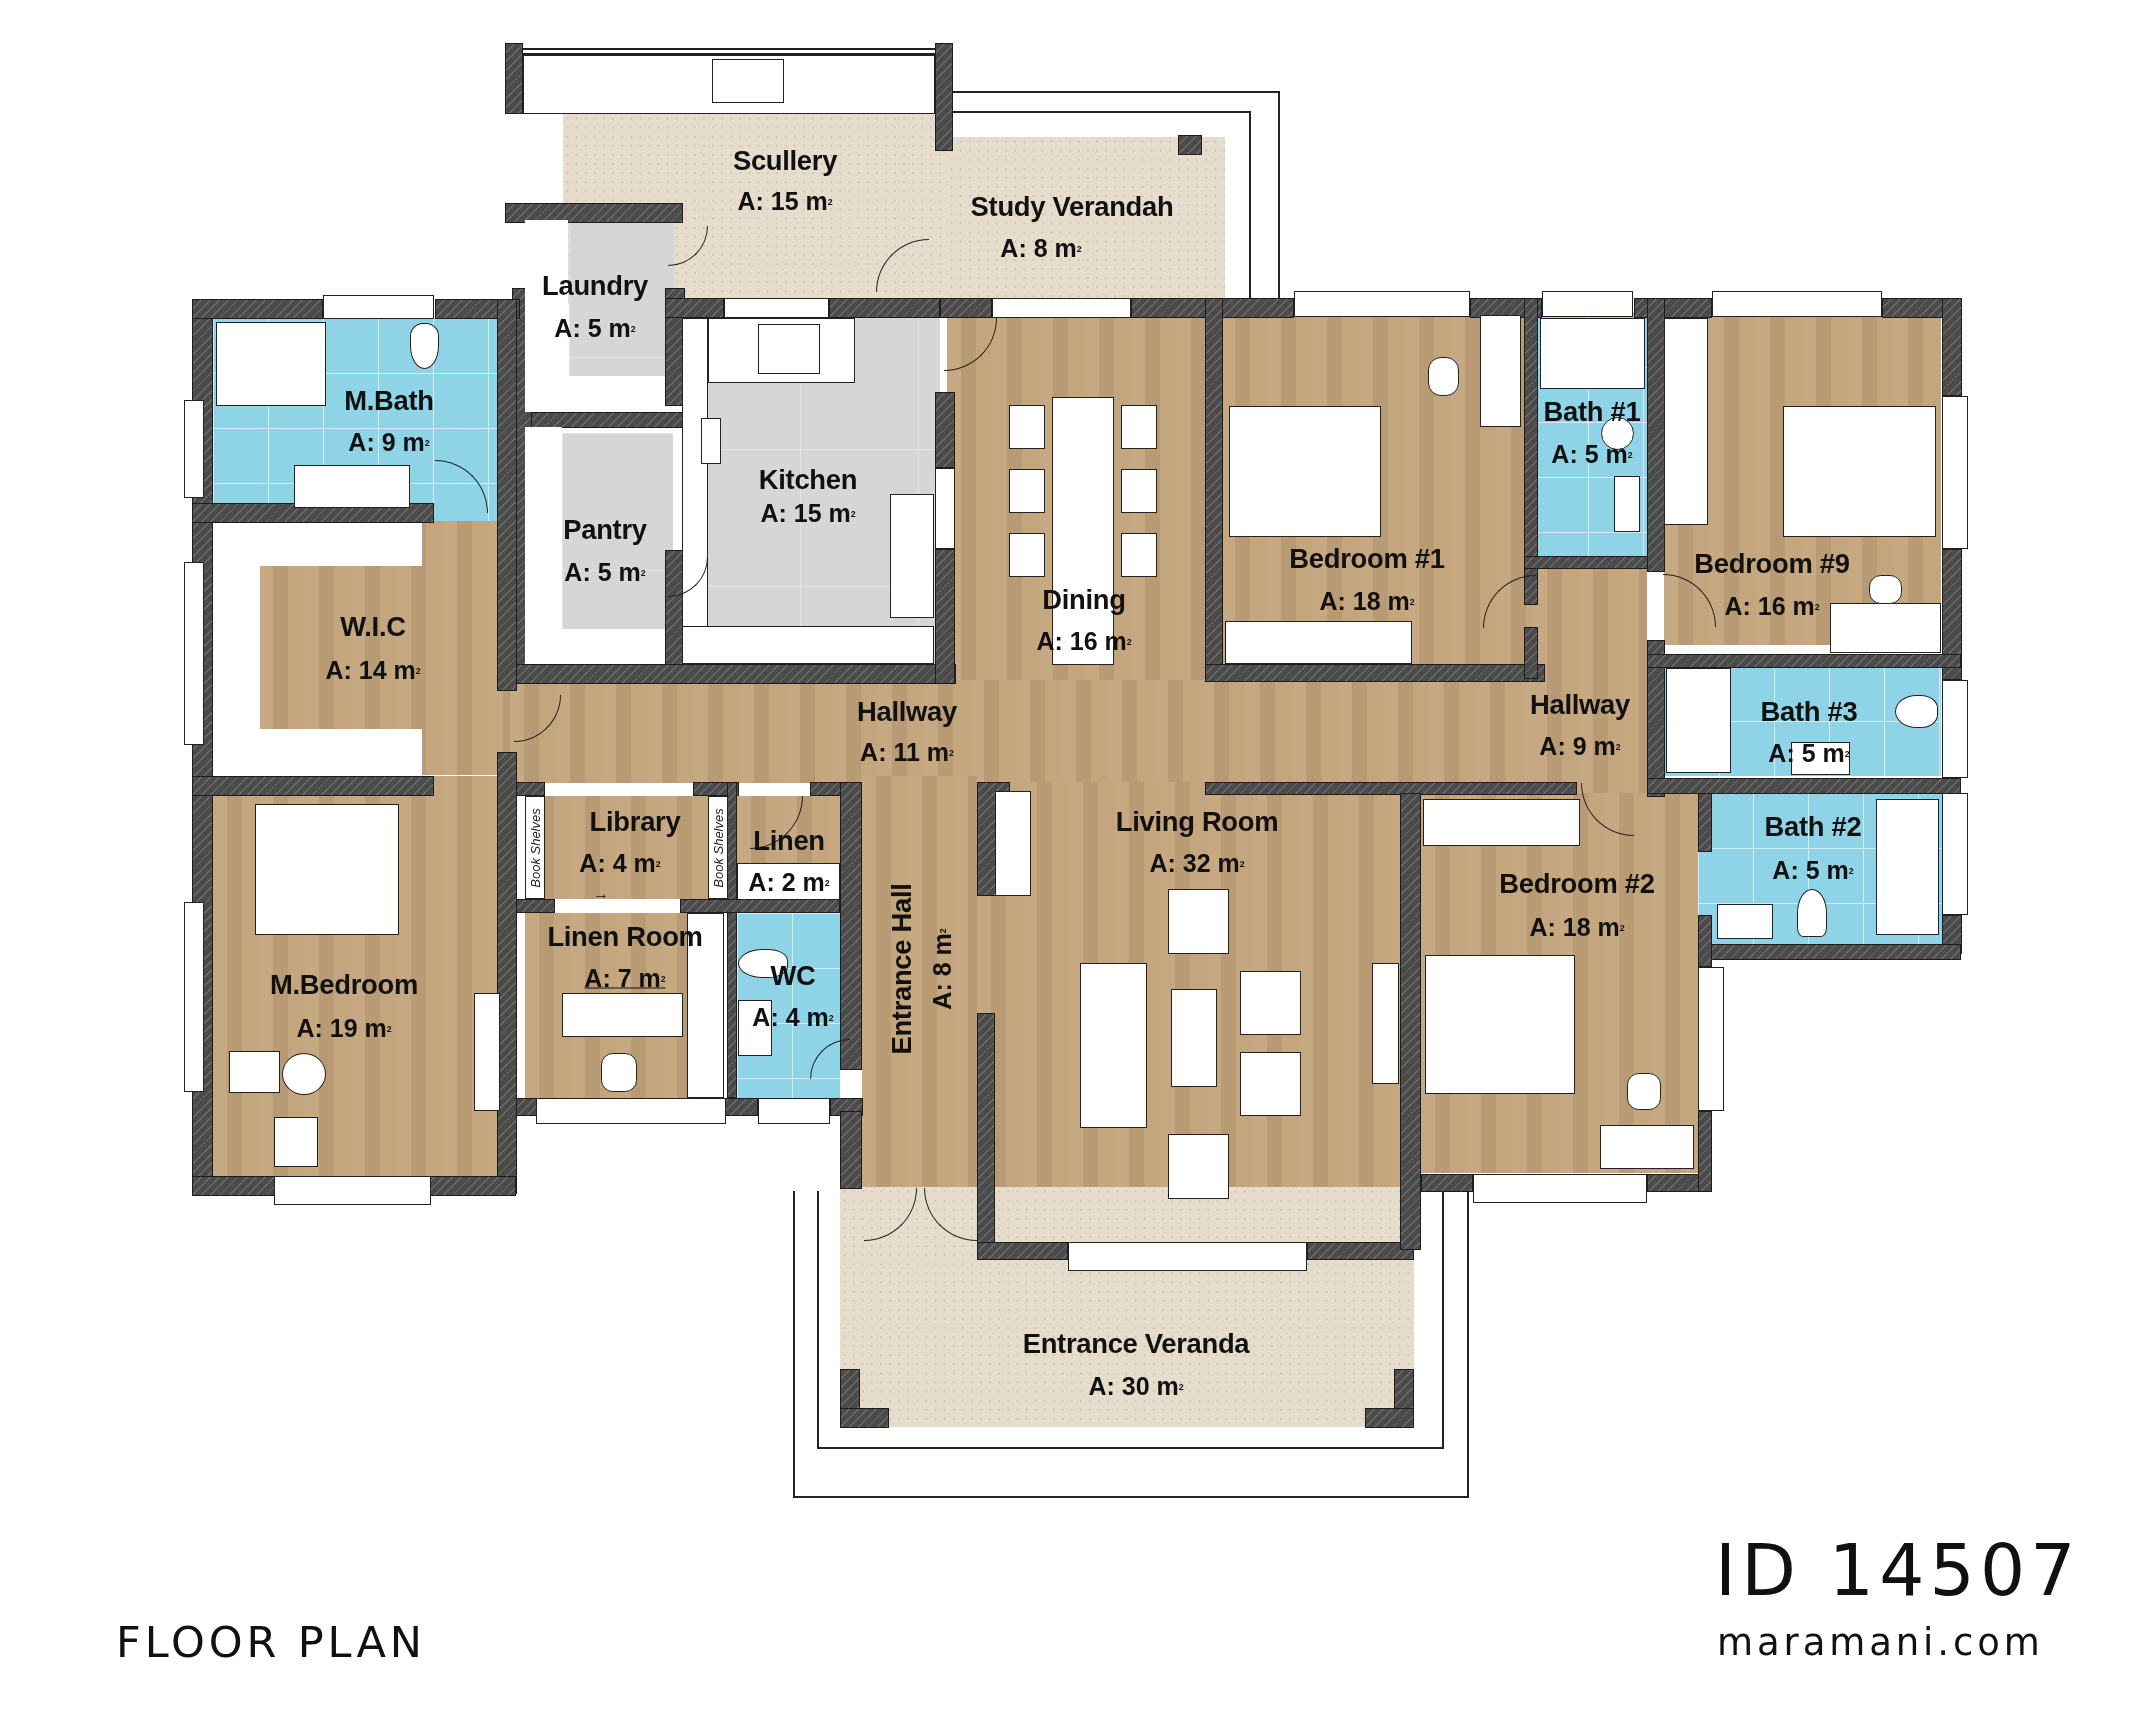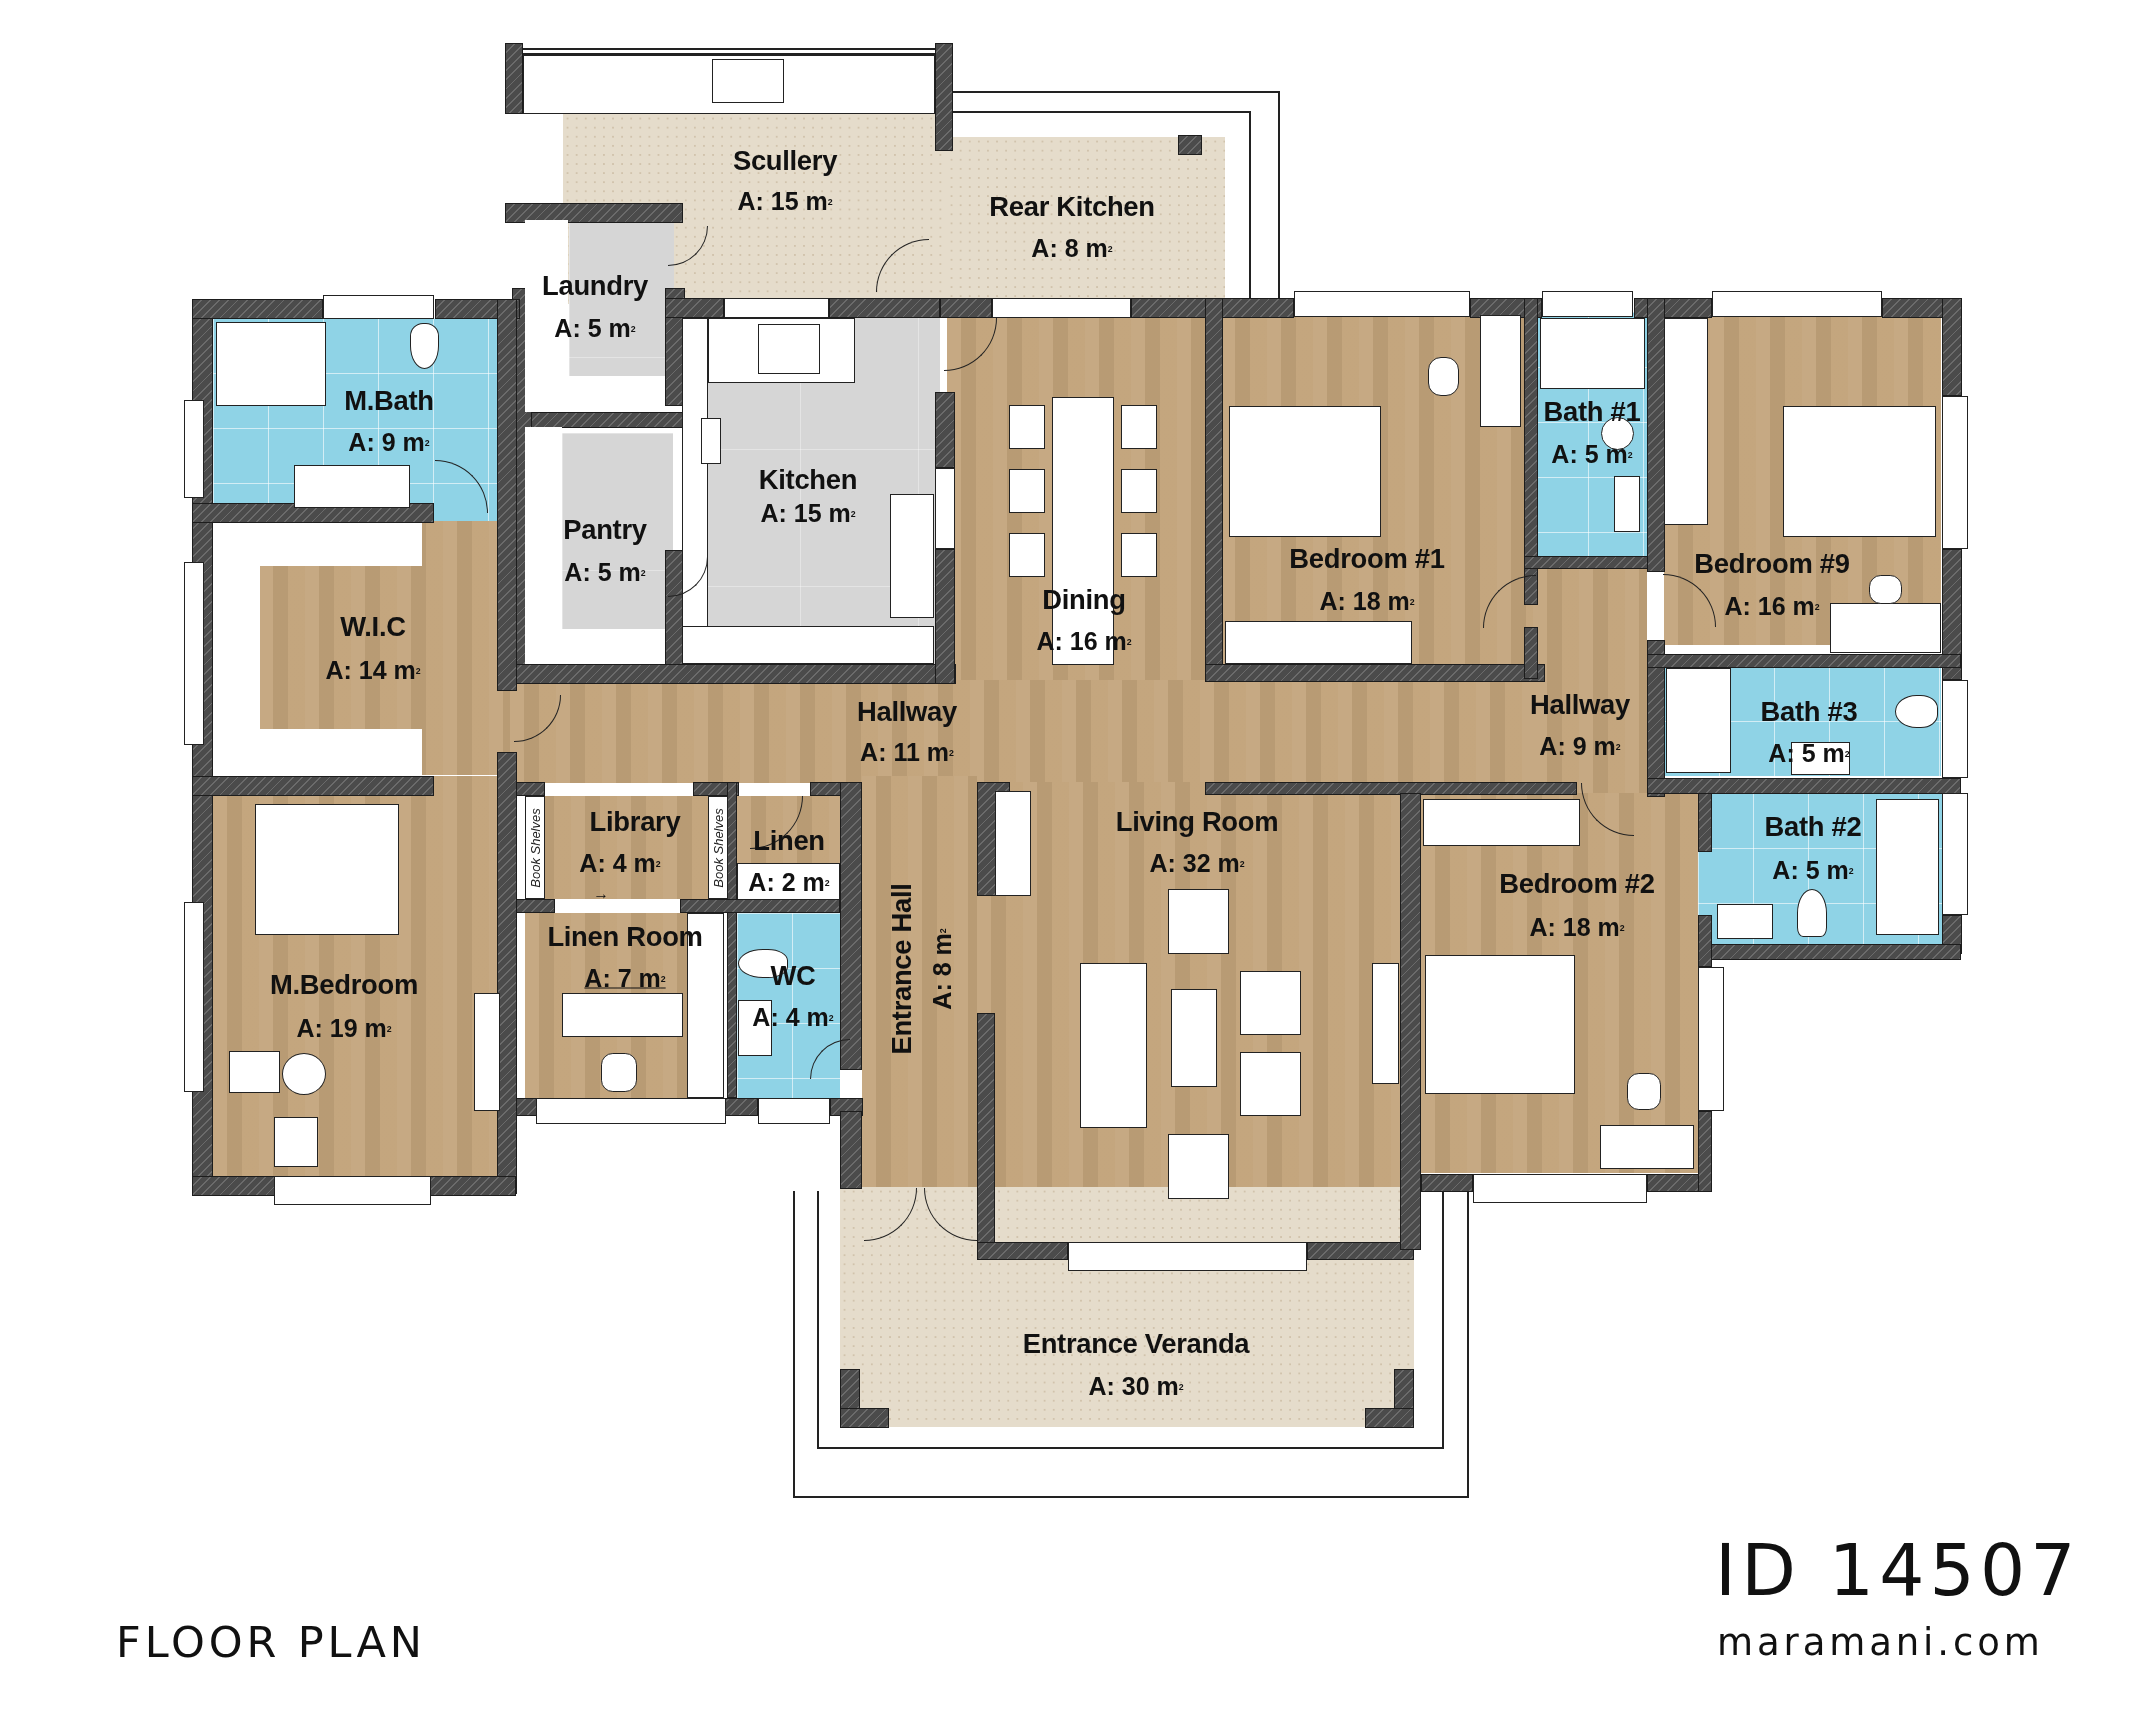--- a/index.html
+++ b/index.html
@@ -251,23 +251,23 @@
   <div class="door" style="left:810px;top:1039px;width:39px;height:39px;transform:rotate(-90deg);"></div>
   <div class="door" style="left:864px;top:1188px;width:52px;height:52px;transform:rotate(90deg);"></div>
   <div class="door" style="left:924px;top:1188px;width:52px;height:52px;transform:rotate(180deg);"></div>
 
   <div class="label" style="left:785px;top:161px;">
       <div class="name">Scullery</div>
     </div>
   <div class="label" style="left:785px;top:201px;"><span class="area">A: 15 m</span><sup>2</sup></div>
 
   <div class="label" style="left:1072px;top:207px;">
-      <div class="name">Rear Kitchen</div>
-    </div>
-  <div class="label" style="left:1072px;top:248px;"><span class="area">A: 8 m</span><sup>2</sup></div>
+      <div class="name">Study Verandah</div>
+    </div>
+  <div class="label" style="left:1041px;top:248px;"><span class="area">A: 8 m</span><sup>2</sup></div>
 
   <div class="label" style="left:595px;top:286px;">
       <div class="name">Laundry</div>
     </div>
   <div class="label" style="left:595px;top:328px;"><span class="area">A: 5 m</span><sup>2</sup></div>
 
   <div class="label" style="left:389px;top:401px;">
       <div class="name">M.Bath</div>
     </div>
   <div class="label" style="left:389px;top:442px;"><span class="area">A: 9 m</span><sup>2</sup></div>

